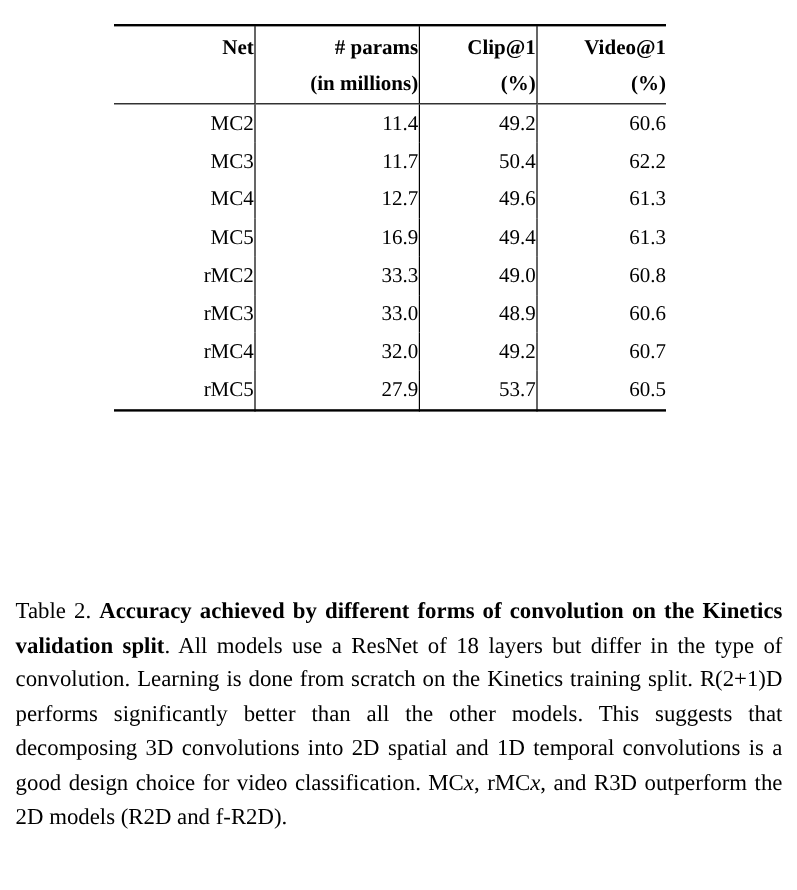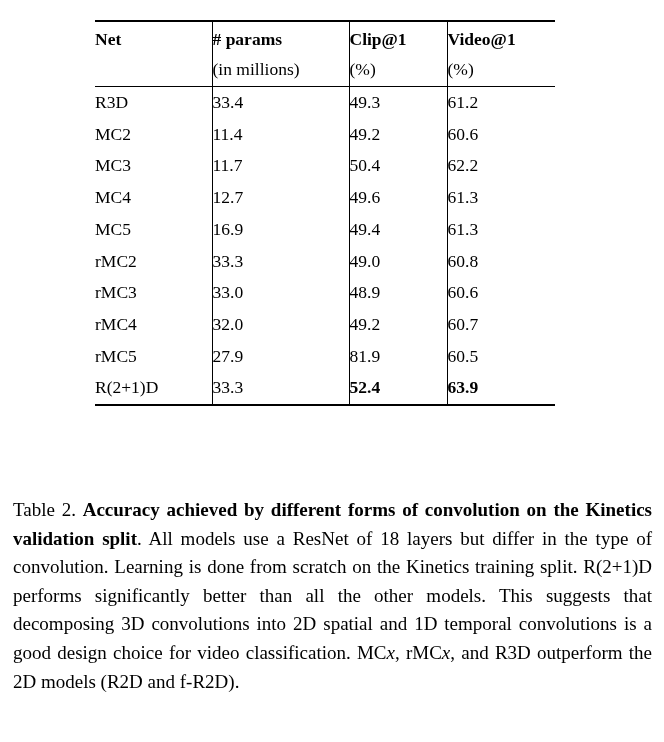--- a/index.html
+++ b/index.html
@@ -14,35 +14,35 @@
   table.results-table {
     position: absolute;
     left: 95px; top: 20px;
     width: 460px;
     border-collapse: collapse;
     border-top: 2px solid #000;
     border-bottom: 2px solid #000;
     table-layout: fixed;
   }
   .results-table th, .results-table td {
-    text-align: left;
+    text-align: right;
     vertical-align: middle;
     font-size: 17.5px;
     padding: 0;
   }
   .results-table th + th, .results-table td + td {
     border-left: 1.2px solid #000;
   }
   .results-table thead th {
     border-bottom: 1.6px solid #000;
     padding: 2px 0 3px 0;
     vertical-align: top;
   }
   .hline1 { font-weight: bold; font-size: 17.5px; line-height: 31px; }
-  .hline2 { font-weight: normal; font-size: 17.5px; line-height: 28px; min-height: 28px; }
+  .hline2 { font-weight: bold; font-size: 17.5px; line-height: 28px; min-height: 28px; }
   .results-table tbody td { height: 31.7px; line-height: 31.7px; }
   .results-table tbody td.bold-val { font-weight: bold; }
 
   .caption {
     position: absolute;
     left: 13px; top: 496px;
     width: 639px;
     font-size: 19px;
     line-height: 28.6px;
     text-align: justify;
@@ -77,26 +77,20 @@
           <div class="hline2">(%)</div>
         </th>
         <th>
           <div class="hline1">Video@1</div>
           <div class="hline2">(%)</div>
         </th>
       </tr>
     </thead>
     <tbody id="table-body">
         <tr>
-          <td>R3D</td>
-          <td>33.4</td>
-          <td>49.3</td>
-          <td>61.2</td>
-        </tr>
-        <tr>
           <td>MC2</td>
           <td>11.4</td>
           <td>49.2</td>
           <td>60.6</td>
         </tr>
         <tr>
           <td>MC3</td>
           <td>11.7</td>
           <td>50.4</td>
           <td>62.2</td>
@@ -127,27 +121,21 @@
         </tr>
         <tr>
           <td>rMC4</td>
           <td>32.0</td>
           <td>49.2</td>
           <td>60.7</td>
         </tr>
         <tr>
           <td>rMC5</td>
           <td>27.9</td>
-          <td>81.9</td>
+          <td>53.7</td>
           <td>60.5</td>
-        </tr>
-        <tr>
-          <td>R(2+1)D</td>
-          <td>33.3</td>
-          <td class="bold-val">52.4</td>
-          <td class="bold-val">63.9</td>
         </tr>
       </tbody>
   </table>
 
   <p class="caption" id="caption"><span>Table 2. </span><span class="b">Accuracy achieved by different forms of convolution on the Kinetics validation split</span><span>. All models use a ResNet of 18 layers but differ in the type of convolution. Learning is done from scratch on the Kinetics training split. R(2+1)D performs significantly better than all the other models. This suggests that decomposing 3D convolutions into 2D spatial and 1D temporal convolutions is a good design choice for video classification. MC</span><span class="i">x</span><span>, rMC</span><span class="i">x</span><span>, and R3D outperform the 2D models (R2D and f-R2D).</span></p>
 
 </div>
 
 </body></html>

